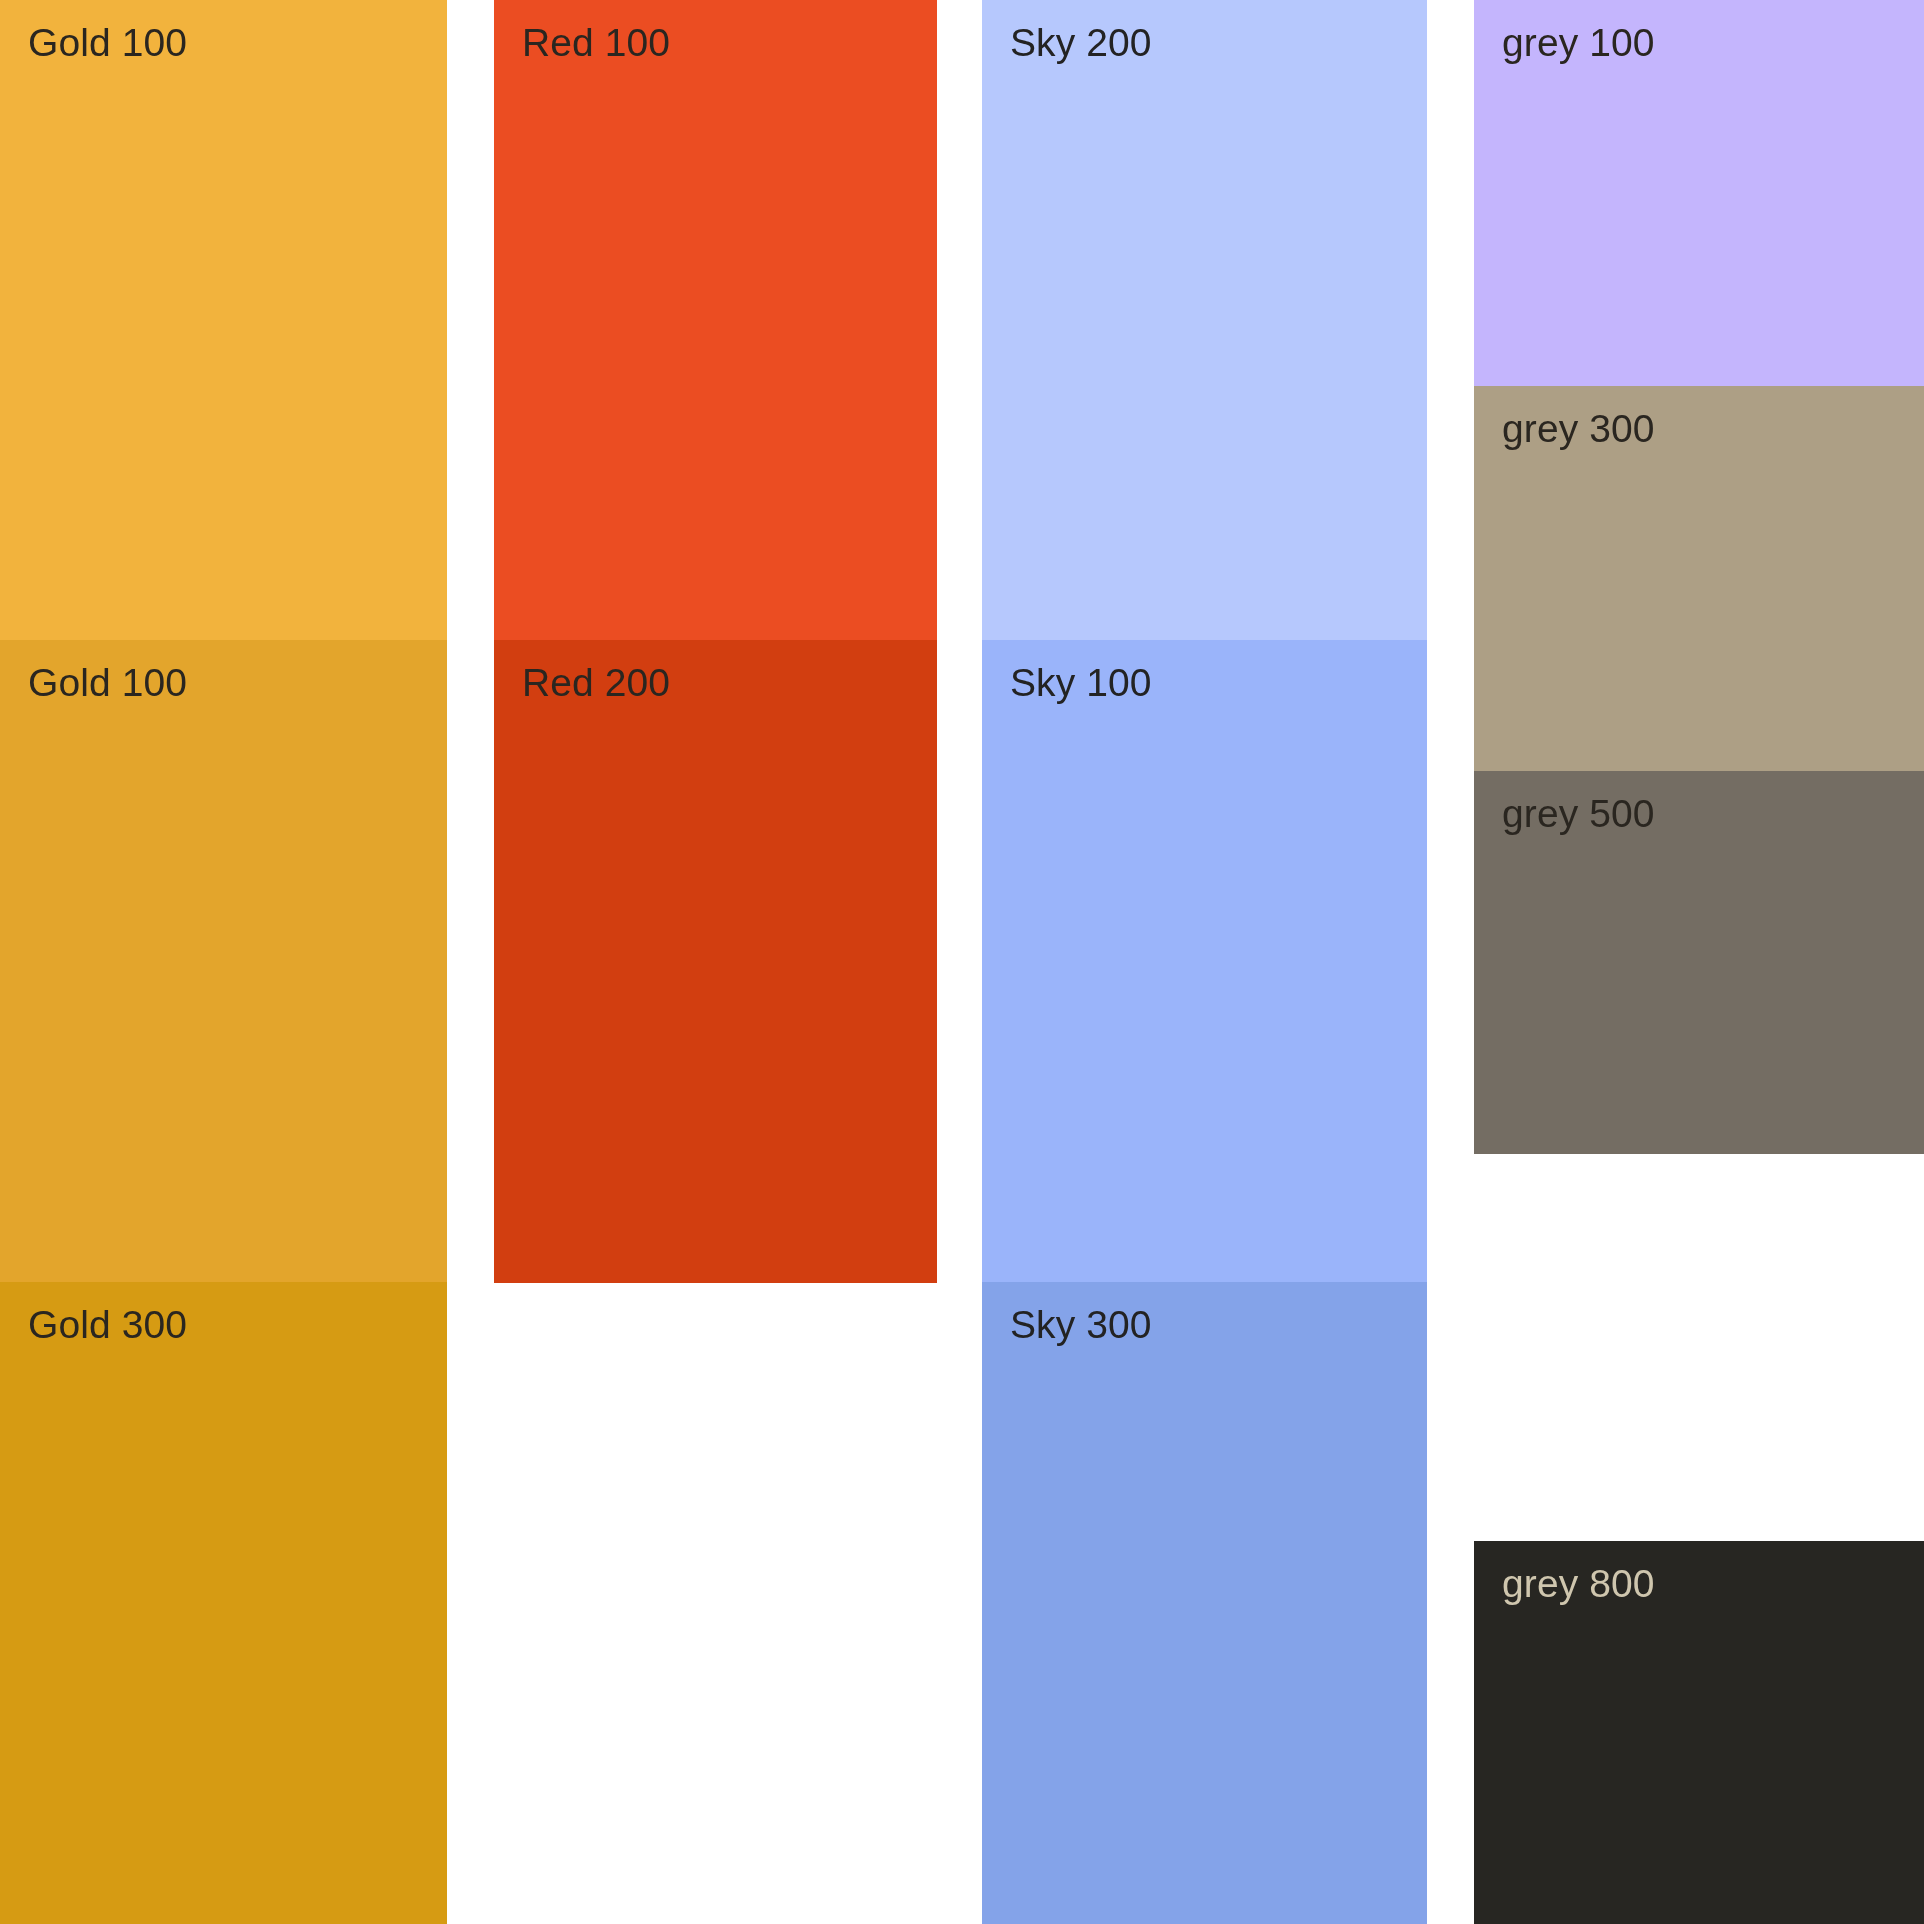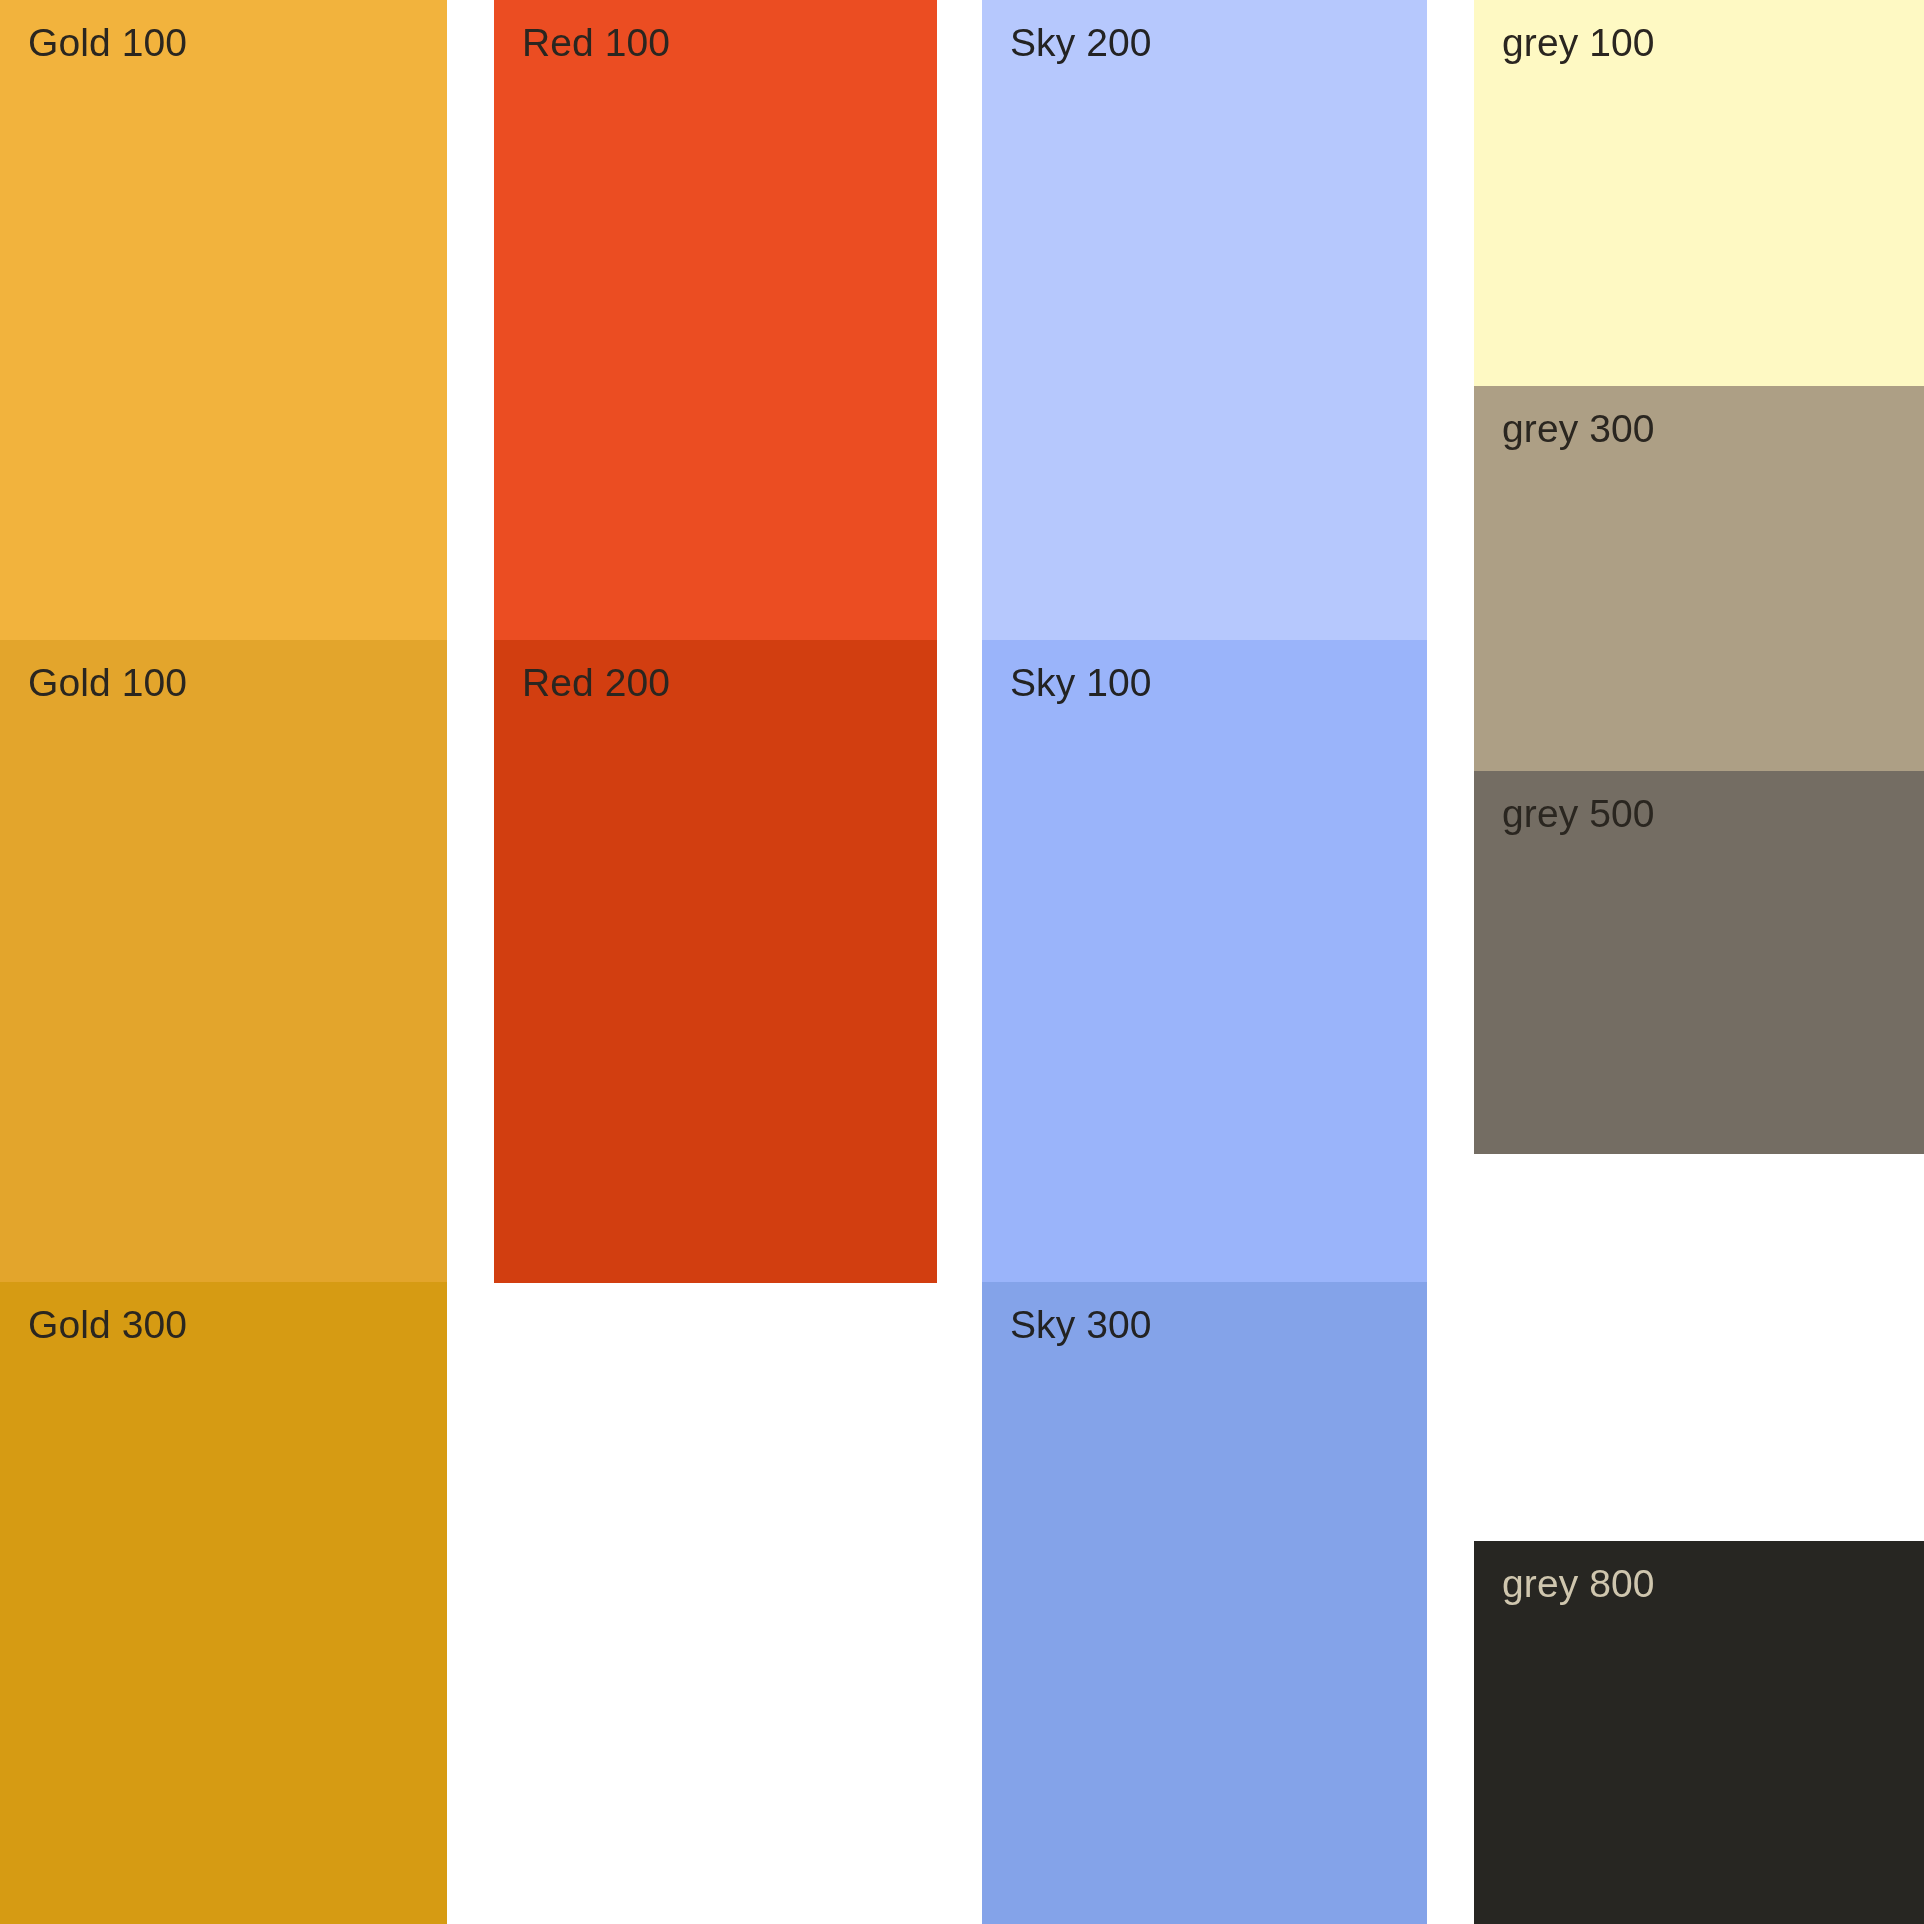--- a/index.html
+++ b/index.html
@@ -81,21 +81,21 @@
         <span class="swatch-label" style="color: rgb(35, 35, 35);">Sky 200</span>
       </div>
       <div class="swatch" style="position: absolute; left: 0px; top: 640px; width: 445px; height: 643px; background: rgb(154, 180, 250);">
         <span class="swatch-label" style="color: rgb(35, 35, 35);">Sky 100</span>
       </div>
       <div class="swatch" style="position: absolute; left: 0px; top: 1282px; width: 445px; height: 643px; background: rgb(132, 163, 233);">
         <span class="swatch-label" style="color: rgb(35, 35, 35);">Sky 300</span>
       </div>
     </div>
     <div class="palette-column" style="position: absolute; left: 1474px; top: 0px; width: 450px; height: 1925px;">
-      <div class="swatch" style="position: absolute; left: 0px; top: 0px; width: 450px; height: 452px; background: #fef9c3;">
+      <div class="swatch" style="position: absolute; left: 0px; top: 0px; width: 450px; height: 452px; background: #c4b5fd;">
         <span class="swatch-label" style="color: rgb(42, 38, 32);">grey 100</span>
       </div>
       <div class="swatch" style="position: absolute; left: 0px; top: 386px; width: 506px; height: 385px; background: rgb(173, 159, 133);">
         <span class="swatch-label" style="color: rgb(42, 38, 32);">grey 300</span>
       </div>
       <div class="swatch" style="position: absolute; left: 0px; top: 771px; width: 450px; height: 383px; background: rgb(116, 109, 99);">
         <span class="swatch-label" style="color: rgb(42, 38, 32);">grey 500</span>
       </div>
       <div class="swatch" style="position: absolute; left: 0px; top: 1541px; width: 450px; height: 384px; background: rgb(39, 38, 34);">
         <span class="swatch-label" style="color: rgb(207, 198, 174);">grey 800</span>

